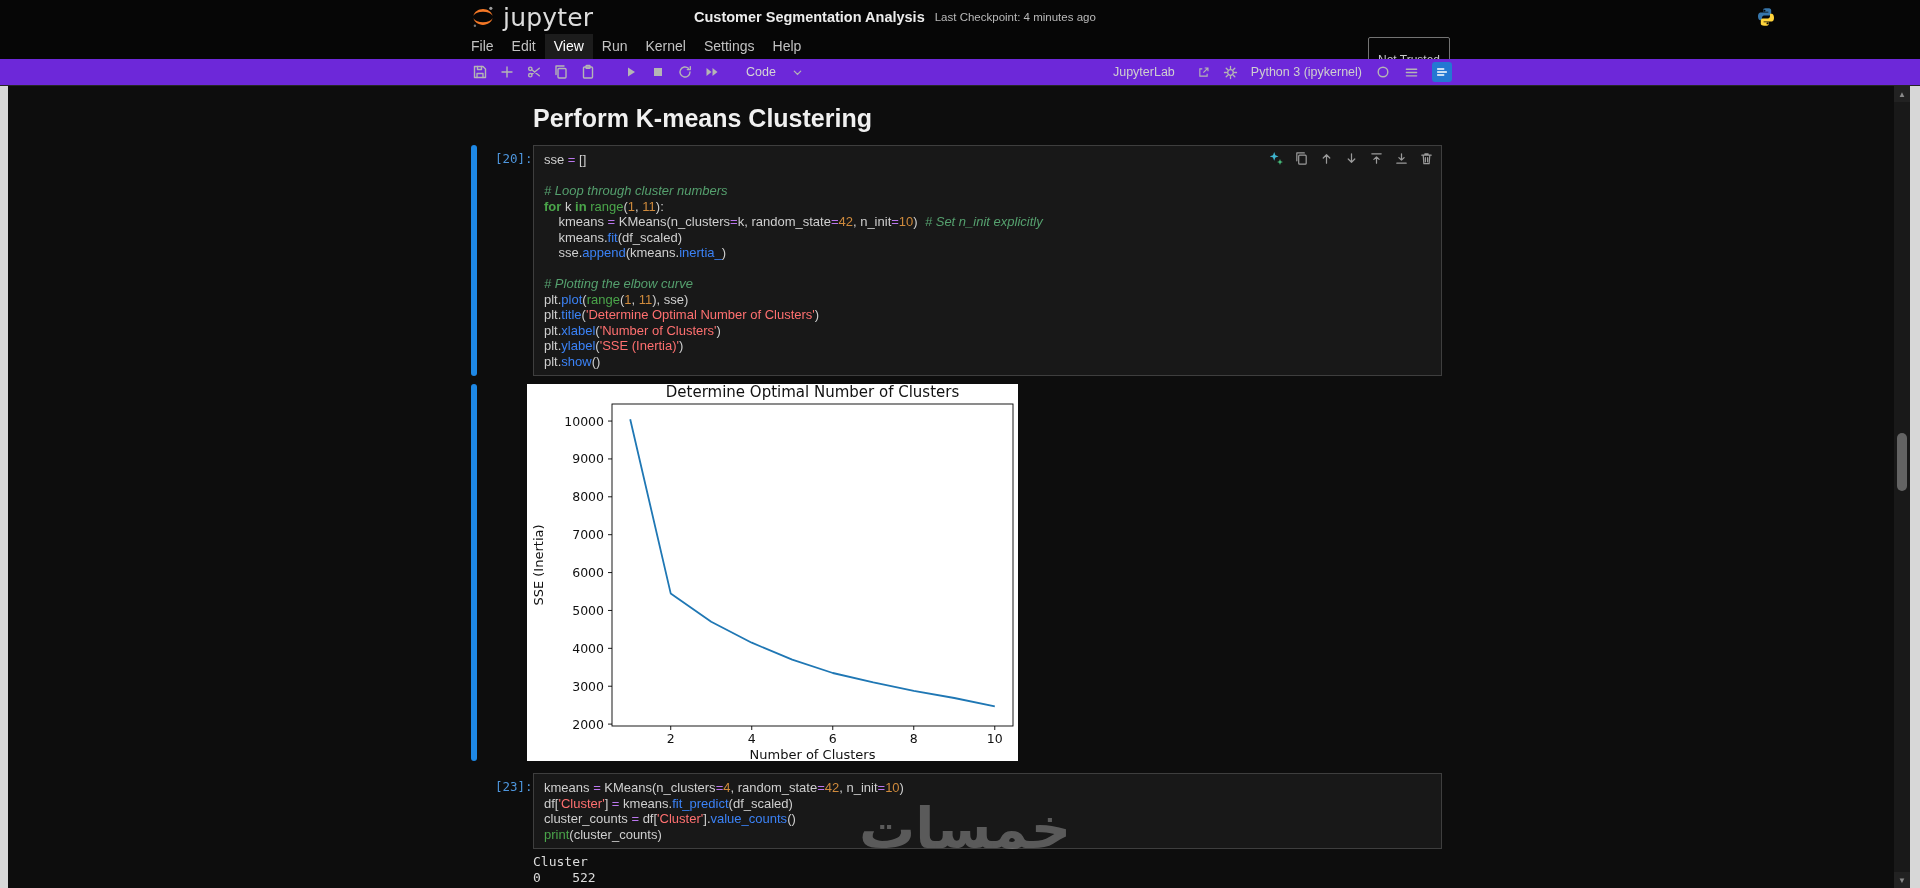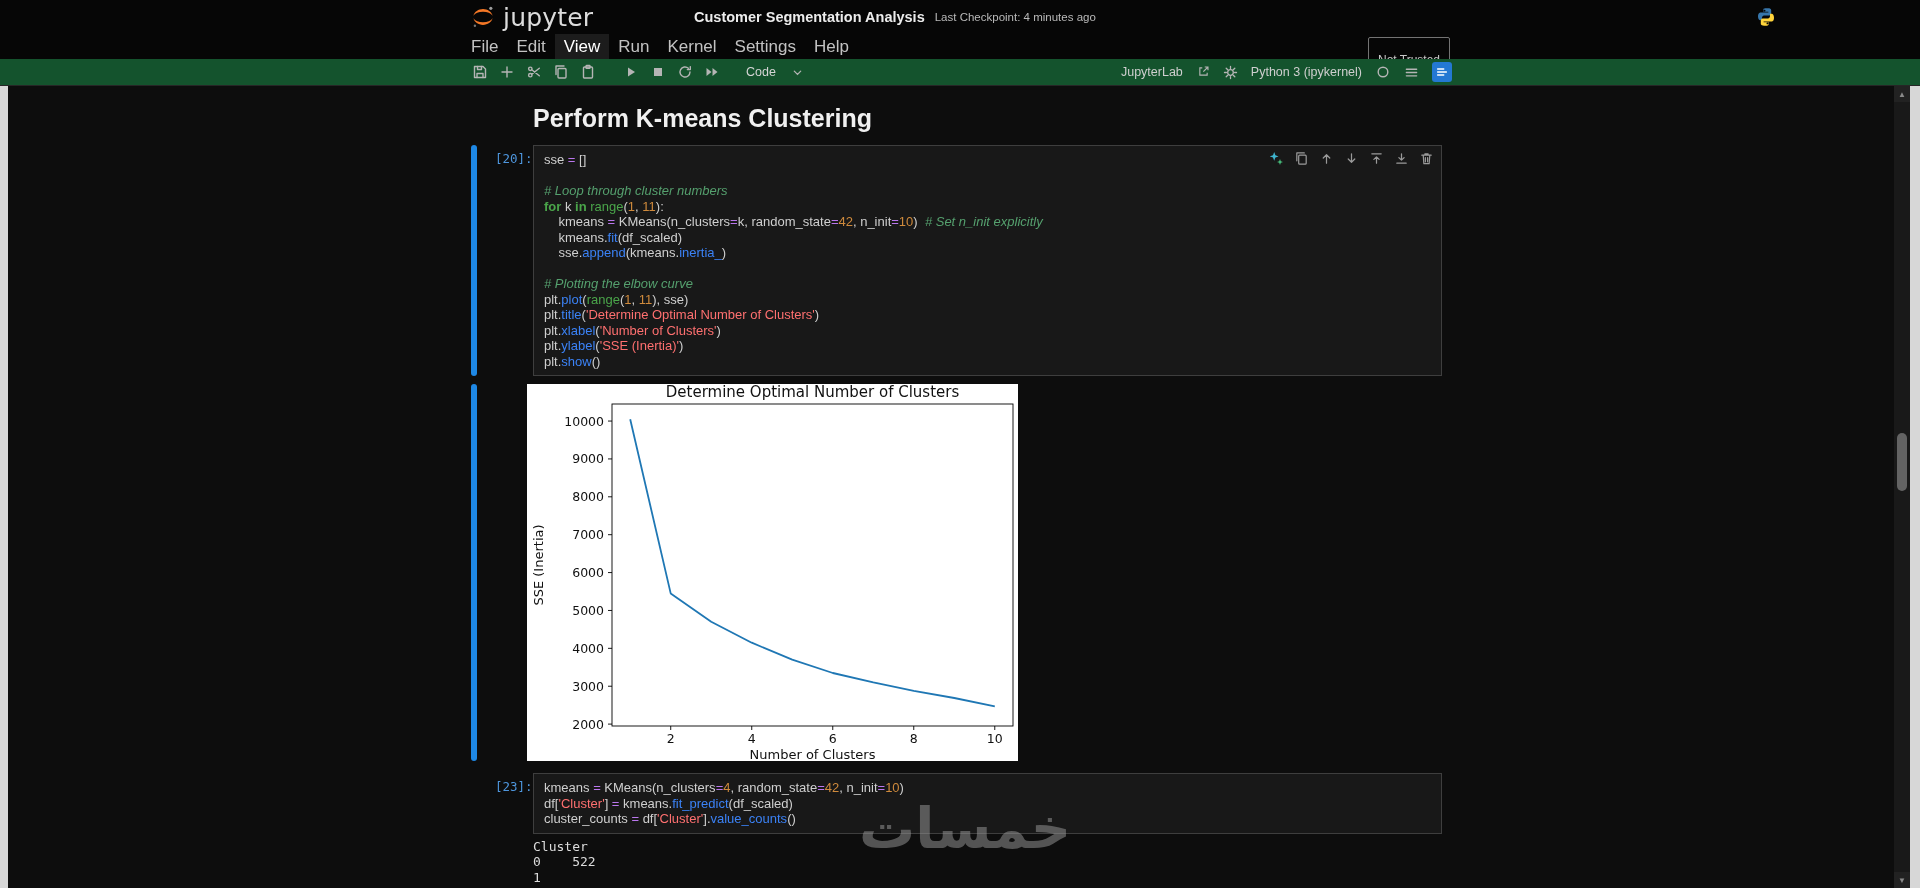--- a/index.html
+++ b/index.html
@@ -8,26 +8,26 @@
   #topbar{position:absolute;left:0;top:0;width:1920px;height:34px;background:#060606;}
   #brand{position:absolute;left:471px;top:0;height:34px;display:flex;align-items:center;gap:8px;}
   #wordmark{font-family:"DejaVu Sans",sans-serif;font-size:25px;color:#dcdcdc;letter-spacing:.2px;}
   #title-group{position:absolute;left:694px;top:0;height:34px;display:flex;align-items:center;gap:10px;}
   #nb-title{font-size:14.5px;font-weight:700;color:#ececec;}
   #nb-checkpoint{font-size:11.5px;color:#b9b9b9;}
   #python-logo{position:absolute;right:144px;top:7px;}
   
   #menubar{position:absolute;left:0;top:34px;width:1920px;height:25px;background:#060606;}
   #menu-items{position:absolute;left:462px;top:0;height:25px;display:flex;align-items:center;}
-  .menu-item{font-size:17px;color:#c2c2c2;padding:0 9px;line-height:25px;cursor:default;}
+  .menu-item{font-size:14px;color:#c2c2c2;padding:0 9px;line-height:25px;cursor:default;}
   .menu-item.active{color:#ffffff;background:#1c1c1c;}
   #trust-badge{position:absolute;right:470px;top:3px;border:1px solid #737373;border-radius:2px;
     padding:15px 9px;font-size:12px;color:#c8c8c8;}
   
-  #toolbar{position:absolute;left:0;top:59px;width:1920px;height:27px;background:#14532d;border-bottom:1px solid #262626;box-sizing:border-box;}
+  #toolbar{position:absolute;left:0;top:59px;width:1920px;height:27px;background:#6d28d9;border-bottom:1px solid #262626;box-sizing:border-box;}
   #toolbar-left{position:absolute;left:471px;top:0;height:26px;display:flex;align-items:center;gap:10px;}
   .tb-btn{width:17px;height:17px;display:flex;align-items:center;justify-content:center;color:#b5b5b5;}
   .tb-btn svg{stroke:#b5b5b5;fill:none;stroke-width:1.4;stroke-linecap:round;stroke-linejoin:round;}
   .tb-btn svg .fill{fill:#b5b5b5;stroke:none;}
   .tb-sep{width:6px;}
   #cell-type{margin-left:12px;display:flex;align-items:center;gap:16px;color:#d5d5d5;font-size:12.5px;padding:2px 4px;}
   #toolbar-right{position:absolute;right:468px;top:0;height:26px;display:flex;align-items:center;gap:12px;}
   .tb-text{font-size:12.5px;color:#cfcfcf;}
   #toc-btn{width:20px;height:20px;background:#2478d2;border-radius:3px;display:flex;align-items:center;justify-content:center;}
   
@@ -157,21 +157,21 @@
       </svg>
     </span>
     <span id="cell-type">
       <span>Code</span>
       <svg width="11" height="11" viewBox="0 0 12 12">
         <path d="M2.5 4.5l3.5 3.5 3.5-3.5" fill="none" stroke="#b5b5b5" stroke-width="1.4" stroke-linecap="round"></path>
       </svg>
     </span>
   </div>
   <div id="toolbar-right">
-    <span style="display:flex;gap:14px;">
+    <span style="display:flex;align-items:center;gap:22px;">
       <span class="tb-text">JupyterLab</span>
       <svg width="13" height="13" viewBox="0 0 16 16">
         <path d="M6.5 3.5h-3v9h9v-3" fill="none" stroke="#b5b5b5" stroke-width="1.4"></path>
         <path d="M9.5 2.5h4v4M13.2 2.8L7.8 8.2" fill="none" stroke="#b5b5b5" stroke-width="1.4"></path>
       </svg>
     </span>
     <span class="tb-btn">
       <svg width="15" height="15" viewBox="0 0 16 16">
         <circle cx="8" cy="8" r="3"></circle>
         <path d="M8 1.6v2M8 12.4v2M1.6 8h2M12.4 8h2M3.4 3.4l1.4 1.4M11.2 11.2l1.4 1.4M12.6 3.4l-1.4 1.4M4.8 11.2l-1.4 1.4"></path>
@@ -308,20 +308,21 @@
 
     <section class="cellgap">
       <div class="cell-row">
         <div class="collapser ghost"></div>
         <div class="prompt">[23]:</div>
         <div class="editor">
           <div>
               <div class="cm-line"><span class="t-v">kmeans </span><span class="t-o">=</span><span class="t-v"> KMeans(n_clusters</span><span class="t-o">=</span><span class="t-n">4</span><span class="t-v">, random_state</span><span class="t-o">=</span><span class="t-n">42</span><span class="t-v">, n_init</span><span class="t-o">=</span><span class="t-n">10</span><span class="t-v">)</span></div>
               <div class="cm-line"><span class="t-v">df[</span><span class="t-s">'Cluster'</span><span class="t-v">] </span><span class="t-o">=</span><span class="t-v"> kmeans.</span><span class="t-f">fit_predict</span><span class="t-v">(df_scaled)</span></div>
               <div class="cm-line"><span class="t-v">cluster_counts </span><span class="t-o">=</span><span class="t-v"> df[</span><span class="t-s">'Cluster'</span><span class="t-v">].</span><span class="t-f">value_counts</span><span class="t-v">()</span></div>
+              <div class="cm-line"><span class="t-b">print</span><span class="t-v">(cluster_counts)</span></div>
             </div>
         </div>
       </div>
       <div class="txt-output">
           <div class="out-line">Cluster</div>
           <div class="out-line">0    522</div>
           <div class="out-line">1</div>
         </div>
     </section>
 

